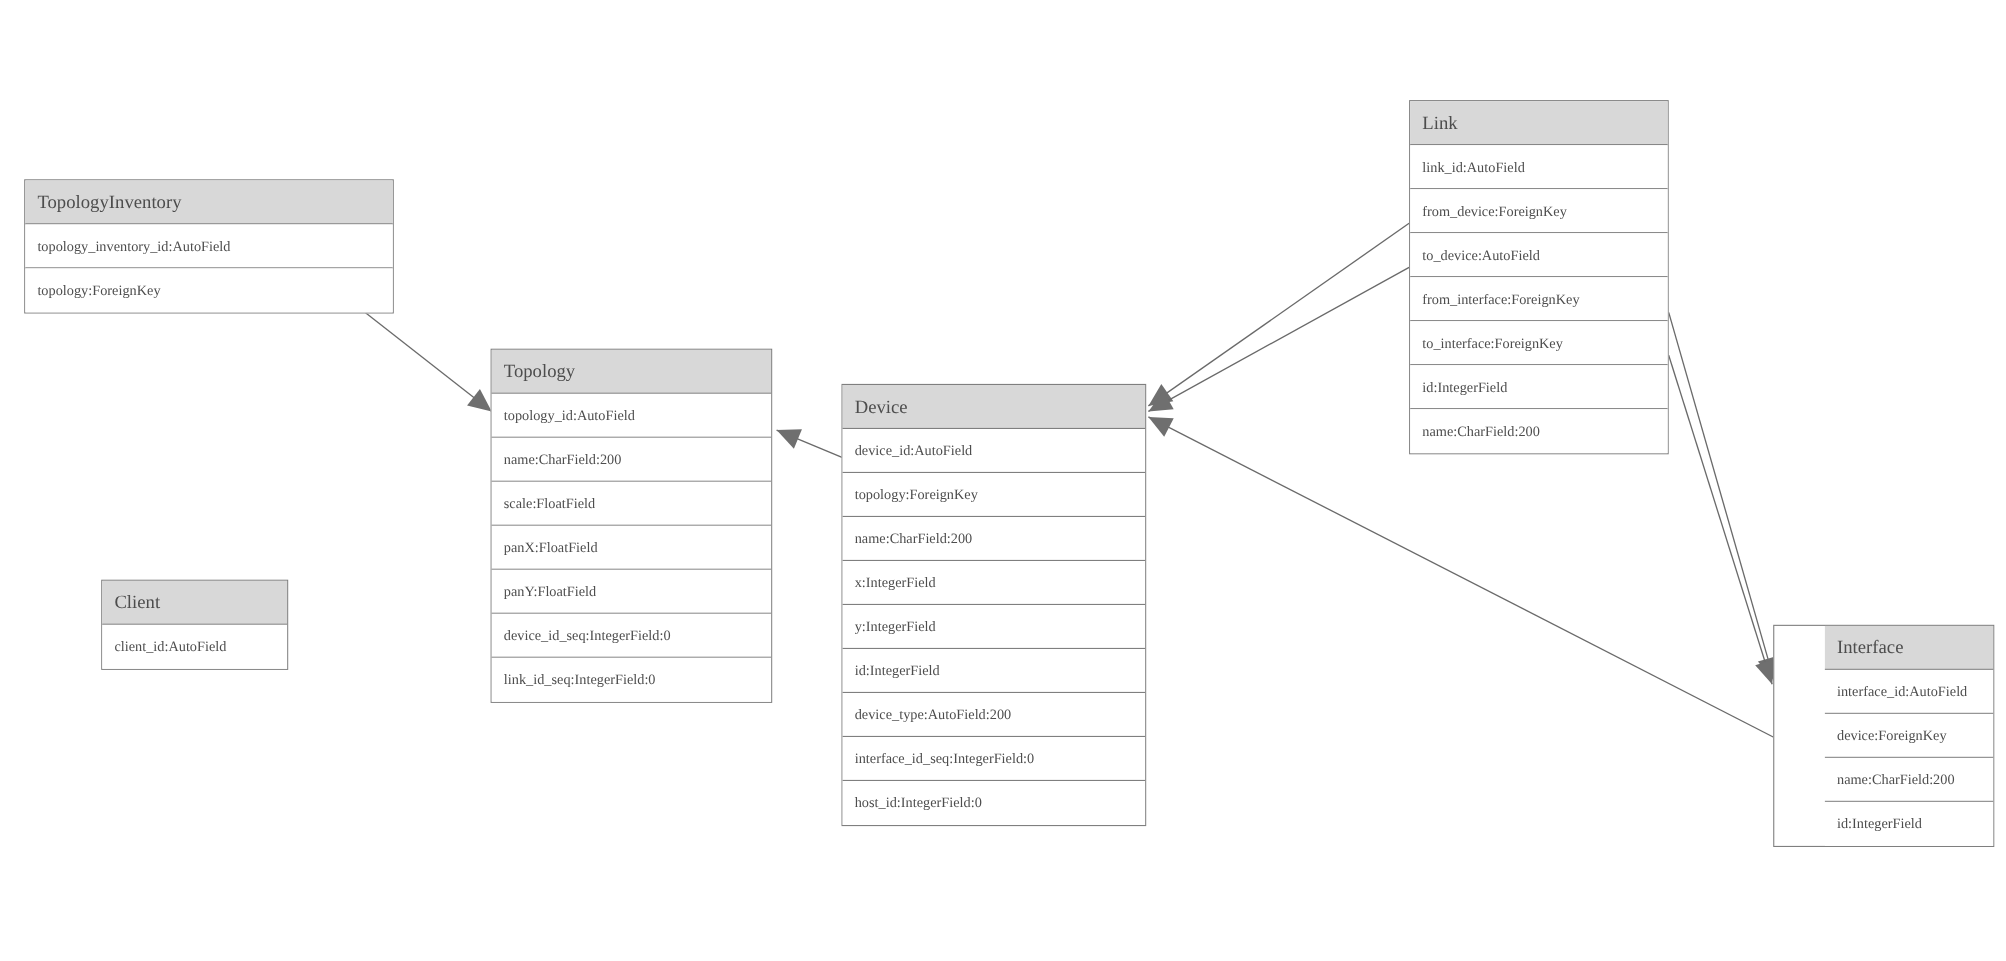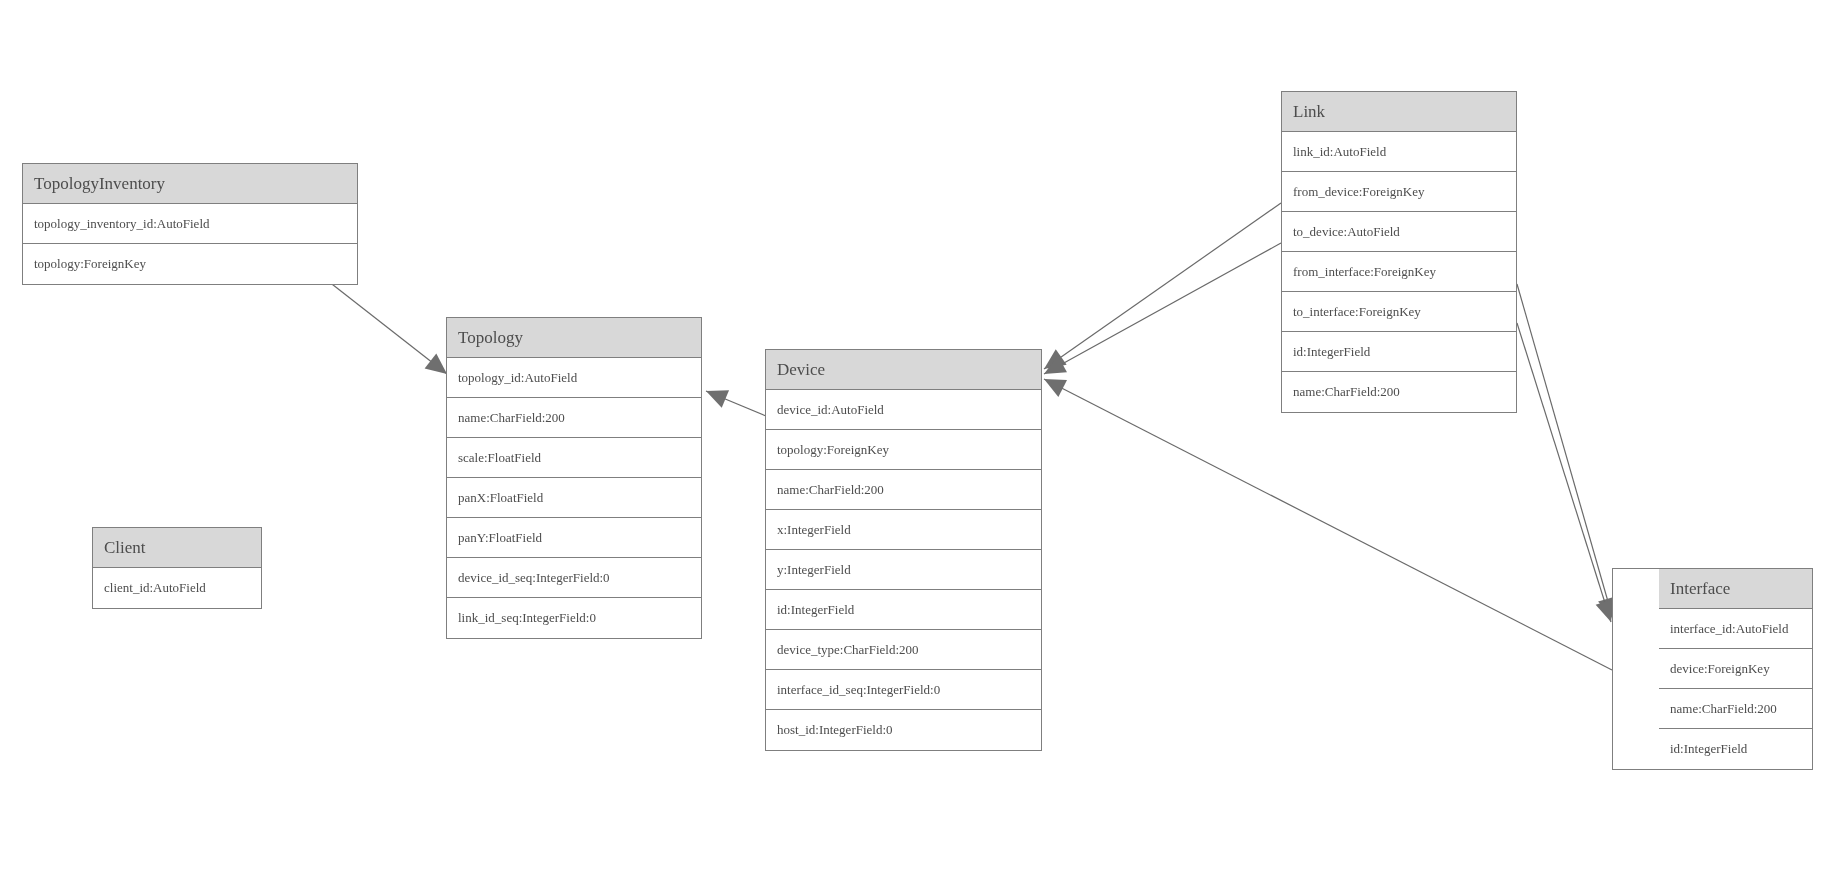--- a/index.html
+++ b/index.html
@@ -111,21 +111,21 @@
         <div class="entity-row">client_id:AutoField</div>
       </div>
       <div class="entity" style="left: 765px; top: 313px; width: 277px; margin-top: 36px;">
         <div class="entity-header">Device</div>
         <div class="entity-row">device_id:AutoField</div>
         <div class="entity-row">topology:ForeignKey</div>
         <div class="entity-row">name:CharField:200</div>
         <div class="entity-row">x:IntegerField</div>
         <div class="entity-row">y:IntegerField</div>
         <div class="entity-row">id:IntegerField</div>
-        <div class="entity-row">device_type:CharField:200</div>
+        <div class="entity-row">device_type:AutoField:200</div>
         <div class="entity-row">interface_id_seq:IntegerField:0</div>
         <div class="entity-row">host_id:IntegerField:0</div>
       </div>
       <div class="entity" style="left: 1281px; top: 91px; width: 236px;">
         <div class="entity-header">Link</div>
         <div class="entity-row">link_id:AutoField</div>
         <div class="entity-row">from_device:ForeignKey</div>
         <div class="entity-row">to_device:AutoField</div>
         <div class="entity-row">from_interface:ForeignKey</div>
         <div class="entity-row">to_interface:ForeignKey</div>

